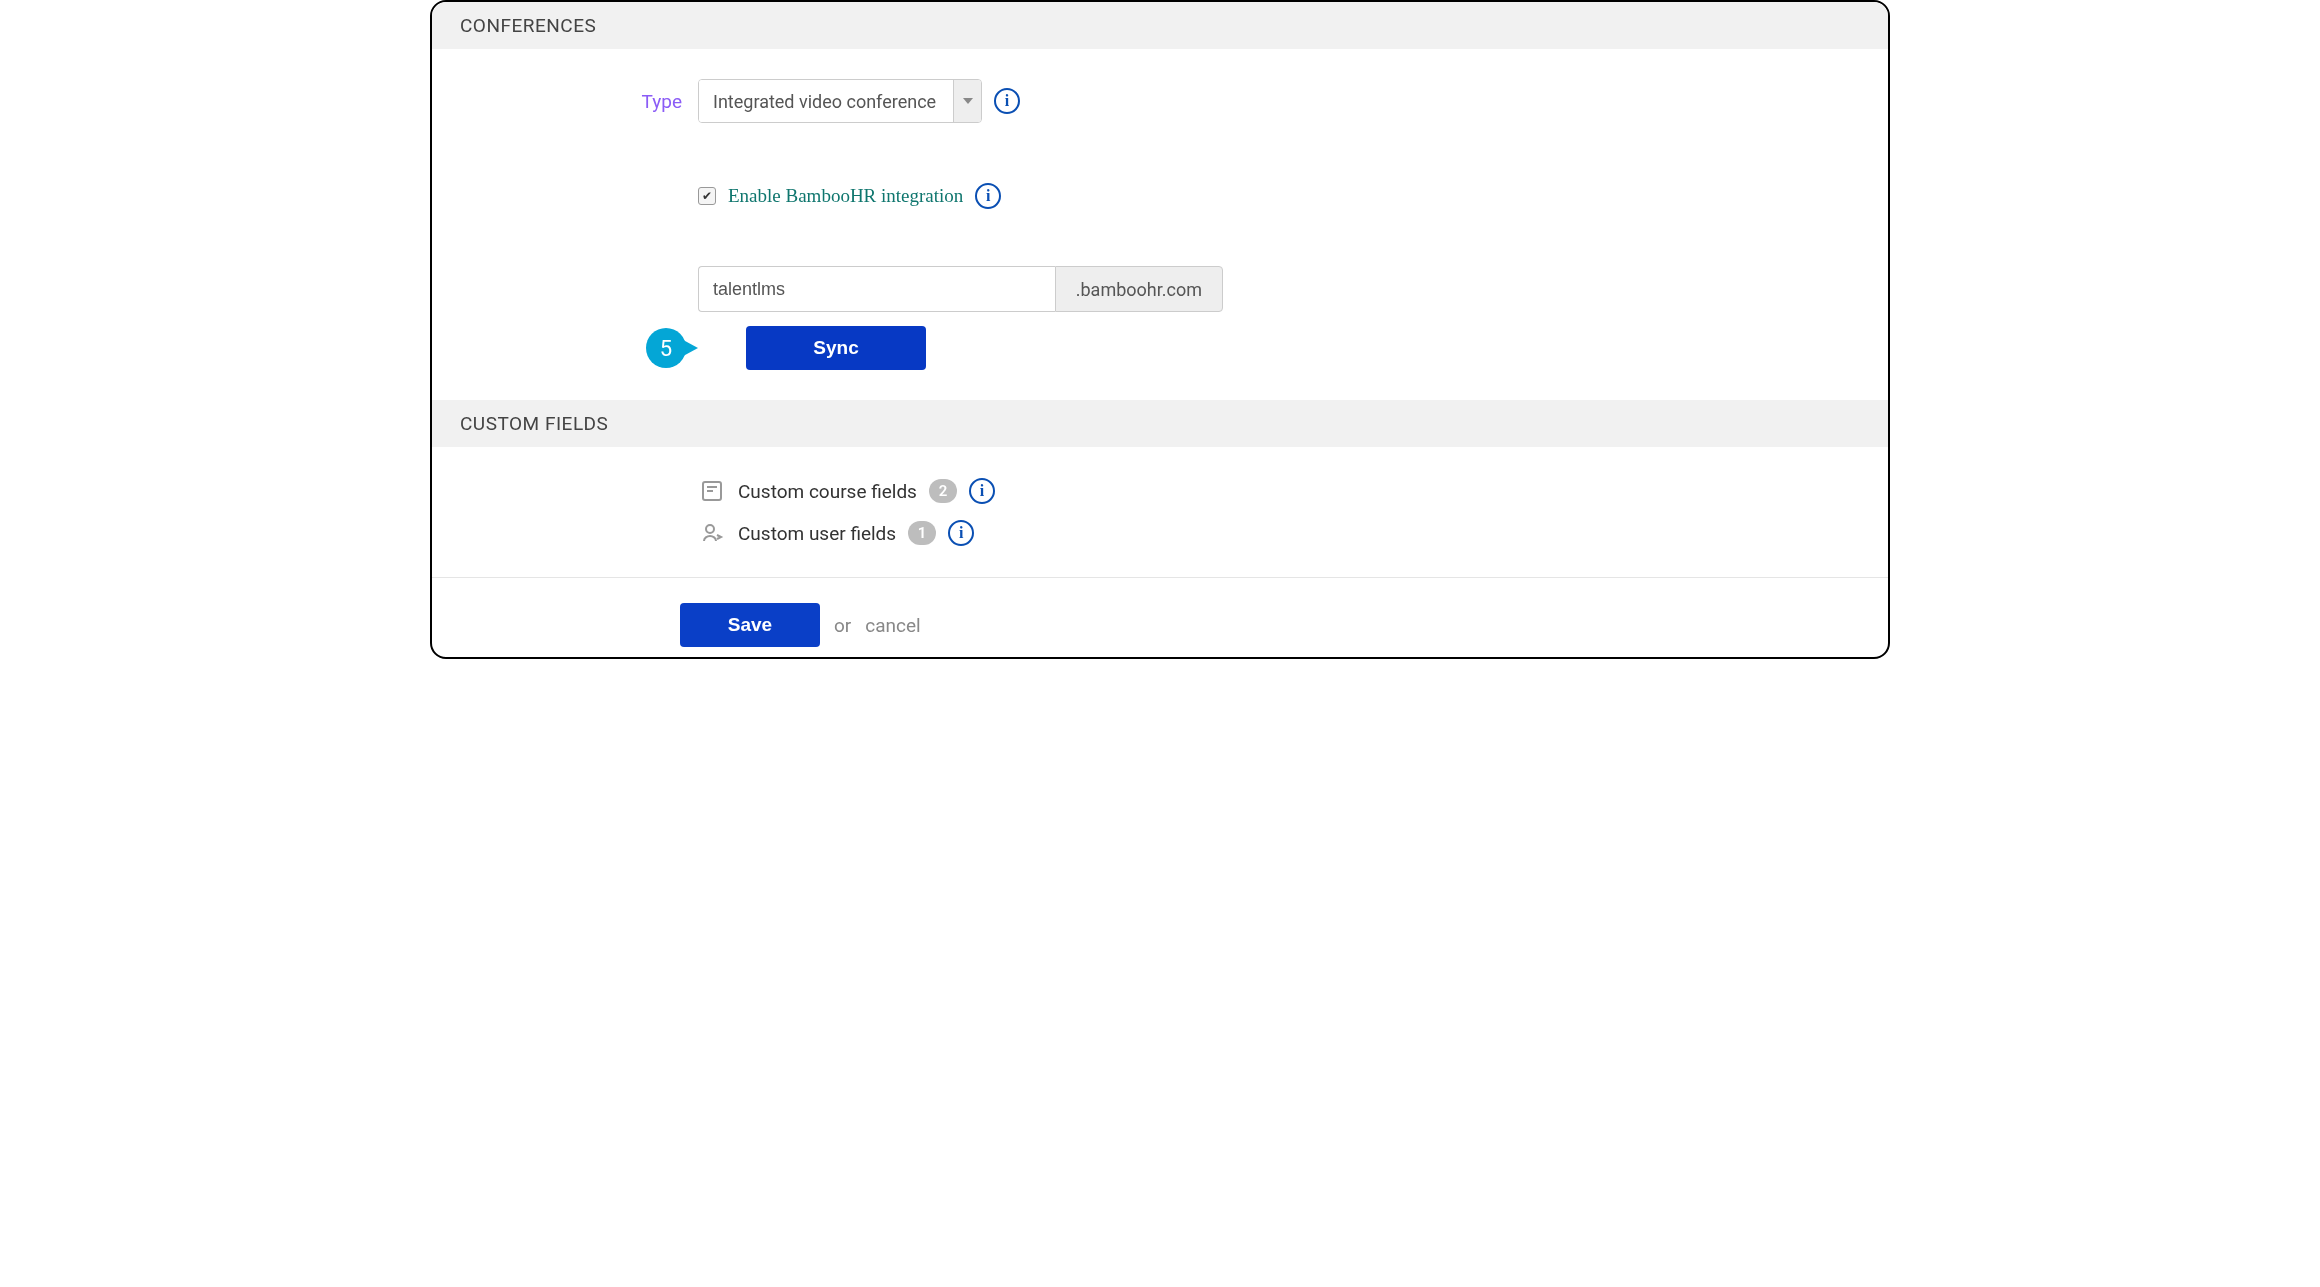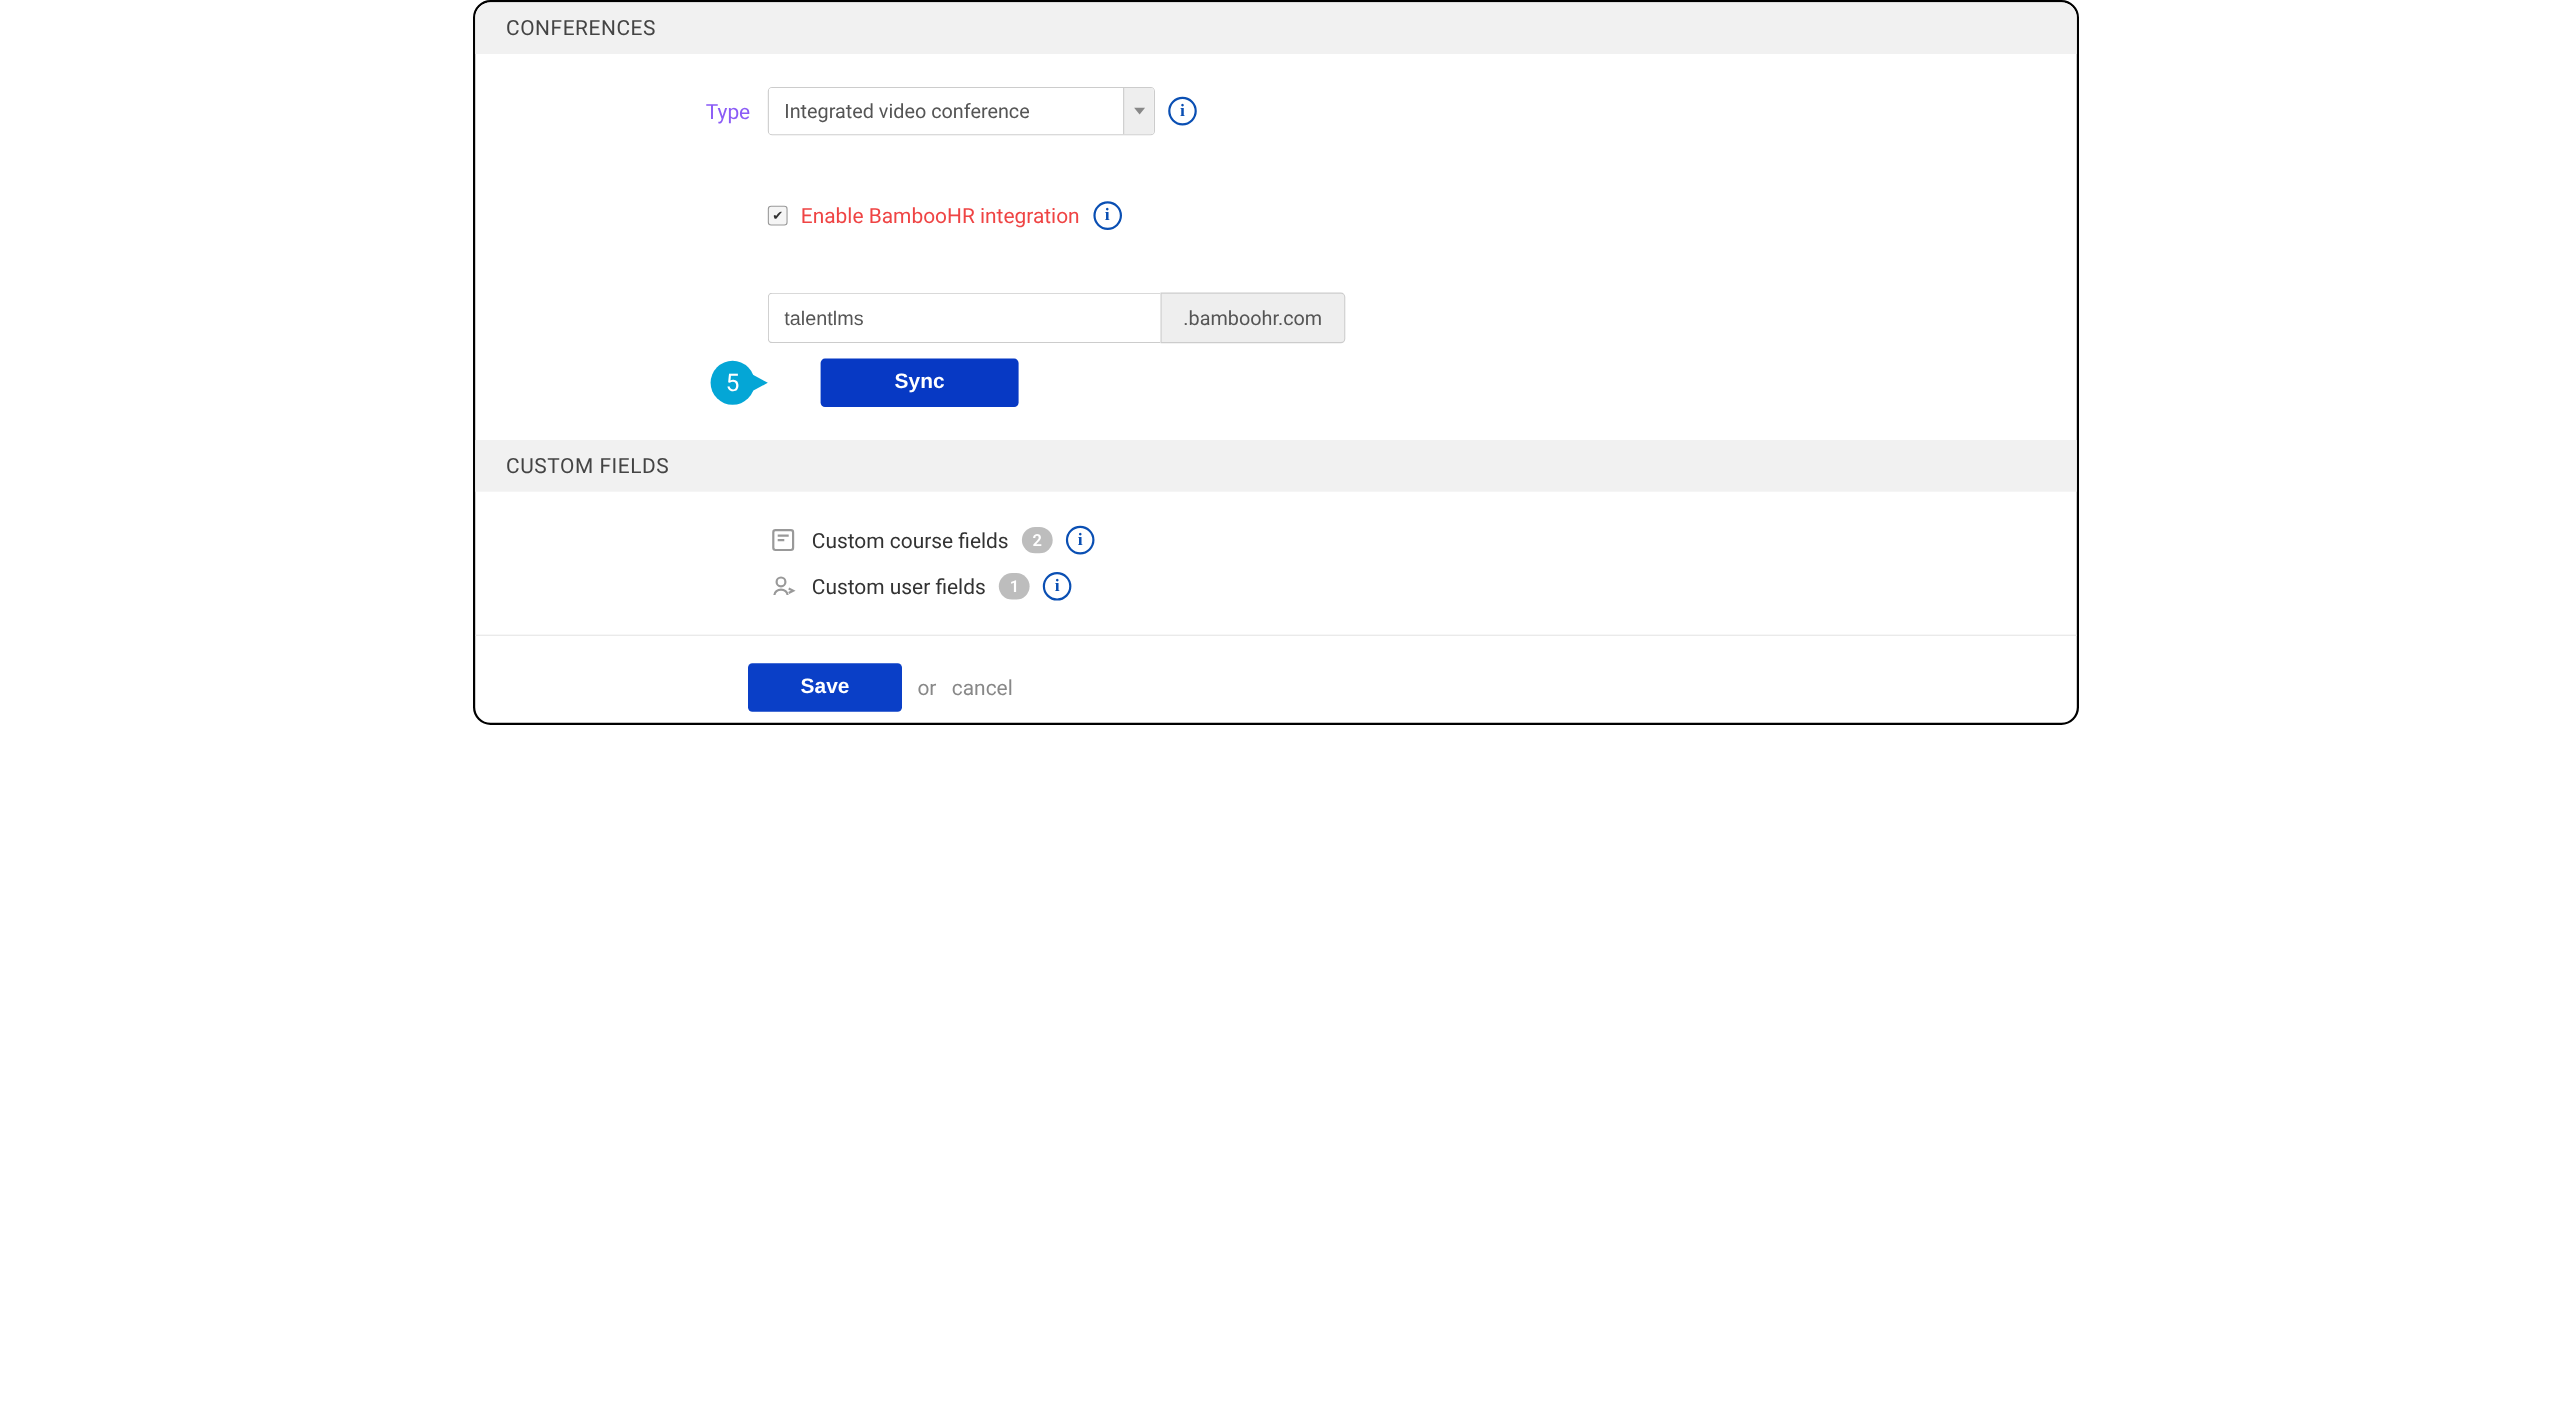--- a/index.html
+++ b/index.html
@@ -48,21 +48,21 @@
       align-items: center;
       gap: 12px;
       flex: 1;
     }
     .select-wrap {
       display: flex;
       border: 1px solid #ccc;
       border-radius: 4px;
       overflow: hidden;
       height: 44px;
-      width: 352px;
+      width: 284px;
     }
     .select-value {
       flex: 1;
       padding: 0 14px;
       display: flex;
       align-items: center;
       font-size: 18px;
       color: #555;
       background: #fff;
     }
@@ -97,21 +97,22 @@
       border: 1px solid #999;
       border-radius: 3px;
       background: #f5f5f5;
       display: flex; align-items: center; justify-content: center;
       font-size: 12px;
       color: #333;
       flex-shrink: 0;
     }
     .checkbox-label {
       font-size: 19px;
-      color: #ef4444;
+      color: #0f766e;
+      font-family: Liberation Serif, serif;
     }
     .input-group {
       display: flex;
       height: 46px;
       width: 525px;
       margin-top: 43px;
     }
     .text-input {
       flex: 1;
       border: 1px solid #ccc;

